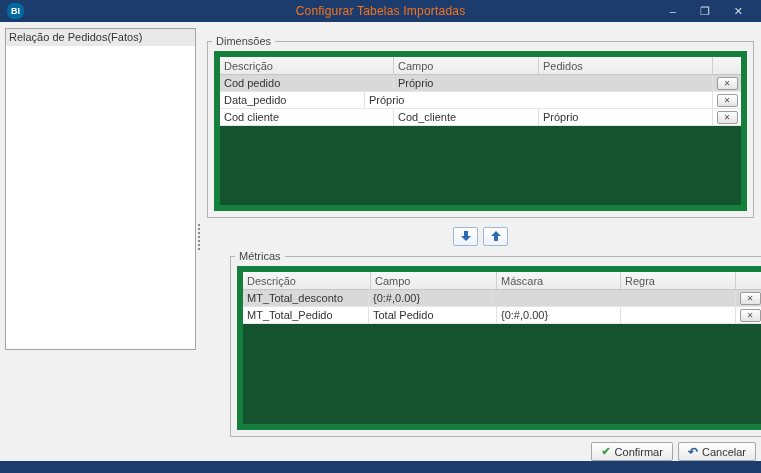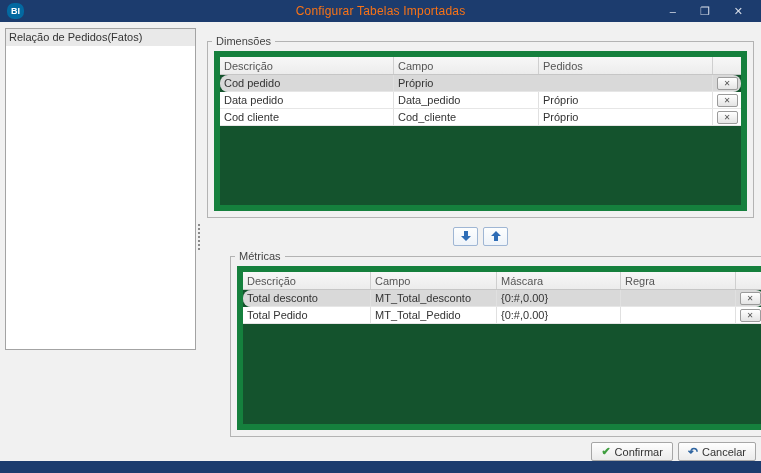--- a/index.html
+++ b/index.html
@@ -76,21 +76,21 @@
   .group.metrics { top: 256px; height: 181px; margin-left: 23px; }
 
   .grid {
     position: absolute; left: 6px; right: 6px; top: 9px; bottom: 6px;
     background: #14532d; border: 6px solid #15803d;
     overflow: hidden;
   }
   .grid-header { display: flex; height: 18px; background: linear-gradient(#f7f7f7,#ececec); border-bottom: 1px solid #c6c6c6; }
   .grid-header .cell { color: #555; }
   .row { display: flex; height: 17px; border-bottom: 1px solid #e6e6e6; background: #fff; }
-  .row.selected { background: #d9d9d9; border-radius: 8px; }
+  .row.selected { background: #d9d9d9; }
   .cell {
     padding: 0 4px; line-height: 17px;
     border-right: 1px solid #e0e0e0;
     white-space: nowrap; overflow: hidden;
     flex: 0 0 auto;
   }
   .grid-header .cell { line-height: 18px; border-right: 1px solid #cfcfcf; }
   .cell.grow { flex: 1 1 auto; }
   .cell.xcol { flex: 0 0 28px; border-right: none; display: flex; align-items: center; justify-content: center; padding: 0; }
 
@@ -176,21 +176,20 @@
         <div class="cell xcol"></div>
       </div>
       <div class="row selected">
         <div class="cell c1">Cod pedido</div>
         <div class="cell grow">Próprio</div>
         <div class="cell xcol">
             <span class="del-btn">✕</span>
           </div>
       </div>
       <div class="row">
-        <div class="cell c1">Data pedido</div>
         <div class="cell c2">Data_pedido</div>
         <div class="cell grow">Próprio</div>
         <div class="cell xcol">
             <span class="del-btn">✕</span>
           </div>
       </div>
       <div class="row">
         <div class="cell c1">Cod cliente</div>
         <div class="cell c2">Cod_cliente</div>
         <div class="cell grow">Próprio</div>
@@ -222,31 +221,30 @@
     <div class="group-label">Métricas</div>
     <div class="grid">
       <div class="grid-header">
         <div class="cell c1">Descrição</div>
         <div class="cell c2">Campo</div>
         <div class="cell c3">Máscara</div>
         <div class="cell grow">Regra</div>
         <div class="cell xcol"></div>
       </div>
       <div class="row selected">
-        <div class="cell c1">Total desconto</div>
         <div class="cell c2">MT_Total_desconto</div>
         <div class="cell c3">{0:#,0.00}</div>
         <div class="cell grow"></div>
         <div class="cell xcol">
             <span class="del-btn">✕</span>
           </div>
       </div>
       <div class="row">
+        <div class="cell c2">MT_Total_Pedido</div>
         <div class="cell c1">Total Pedido</div>
-        <div class="cell c2">MT_Total_Pedido</div>
         <div class="cell c3">{0:#,0.00}</div>
         <div class="cell grow"></div>
         <div class="cell xcol">
             <span class="del-btn">✕</span>
           </div>
       </div>
     </div>
   </div>
 
   <div class="footer">

